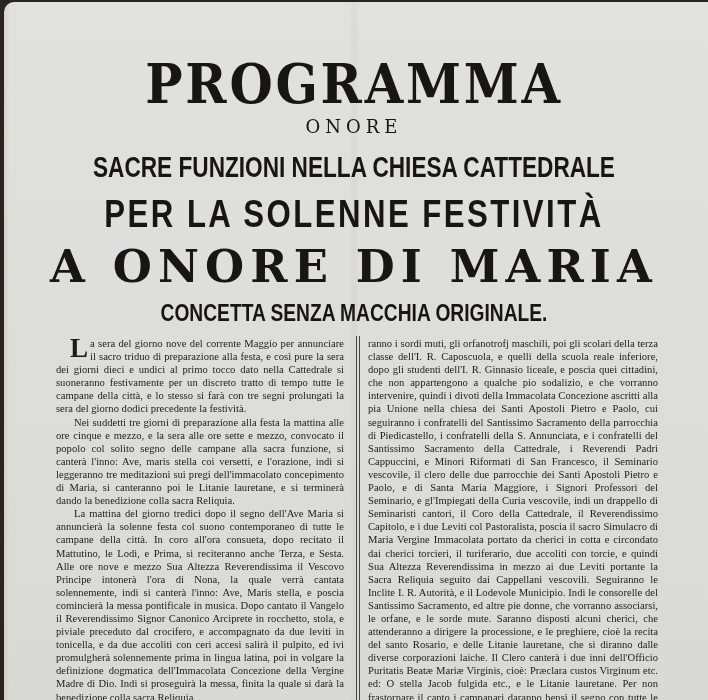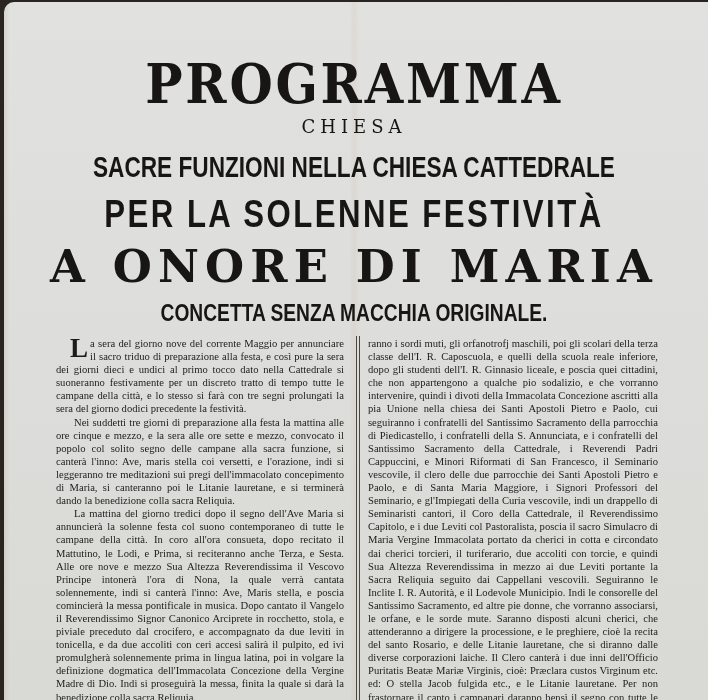--- a/index.html
+++ b/index.html
@@ -35,21 +35,21 @@
   .rule { position: absolute; top: 336px; height: 364px; width: 1px; background: #4a4642; }
   .rule-a { left: 356px; }
   .rule-b { left: 359px; }
 </style>
 </head>
 <body>
 
 <div class="sheet"></div>
 
 <div class="heading h-programma">PROGRAMMA</div>
-<div class="heading h-delle">CHIESA</div>
+<div class="heading h-delle">ONORE</div>
 <div class="heading h-sacre">SACRE FUNZIONI NELLA CHIESA CATTEDRALE</div>
 <div class="heading h-per">PER LA SOLENNE FESTIVITÀ</div>
 <div class="heading h-onore">A ONORE DI MARIA</div>
 <div class="heading h-concetta">CONCETTA SENZA MACCHIA ORIGINALE.</div>
 
 <div class="col col-left">
   <p class="first"><span class="dropcap">L</span><span>a sera del giorno nove del corrente Maggio per annunciare il sacro triduo di preparazione alla festa, e così pure la sera dei giorni dieci e undici al primo tocco dato nella Cattedrale si suoneranno festivamente per un discreto tratto di tempo tutte le campane della città, e lo stesso si farà con tre segni prolungati la sera del giorno dodici precedente la festività.</span></p>
   <p>Nei suddetti tre giorni di preparazione alla festa la mattina alle ore cinque e mezzo, e la sera alle ore sette e mezzo, convocato il popolo col solito segno delle campane alla sacra funzione, si canterà l'inno: Ave, maris stella coi versetti, e l'orazione, indi si leggeranno tre meditazioni sui pregi dell'immacolato concepimento di Maria, si canteranno poi le Litanie lauretane, e si terminerà dando la benedizione colla sacra Reliquia.</p>
   <p>La mattina del giorno tredici dopo il segno dell'Ave Maria si annuncierà la solenne festa col suono contemporaneo di tutte le campane della città. In coro all'ora consueta, dopo recitato il Mattutino, le Lodi, e Prima, si reciteranno anche Terza, e Sesta. Alle ore nove e mezzo Sua Altezza Reverendissima il Vescovo Principe intonerà l'ora di Nona, la quale verrà cantata solennemente, indi si canterà l'inno: Ave, Maris stella, e poscia comincierà la messa pontificale in musica. Dopo cantato il Vangelo il Reverendissimo Signor Canonico Arciprete in rocchetto, stola, e piviale preceduto dal crocifero, e accompagnato da due leviti in tonicella, e da due accoliti con ceri accesi salirà il pulpito, ed ivi promulgherà solennemente prima in lingua latina, poi in volgare la definizione dogmatica dell'Immacolata Concezione della Vergine Madre di Dio. Indi si proseguirà la messa, finita la quale si darà la benedizione colla sacra Reliquia.</p>
 

